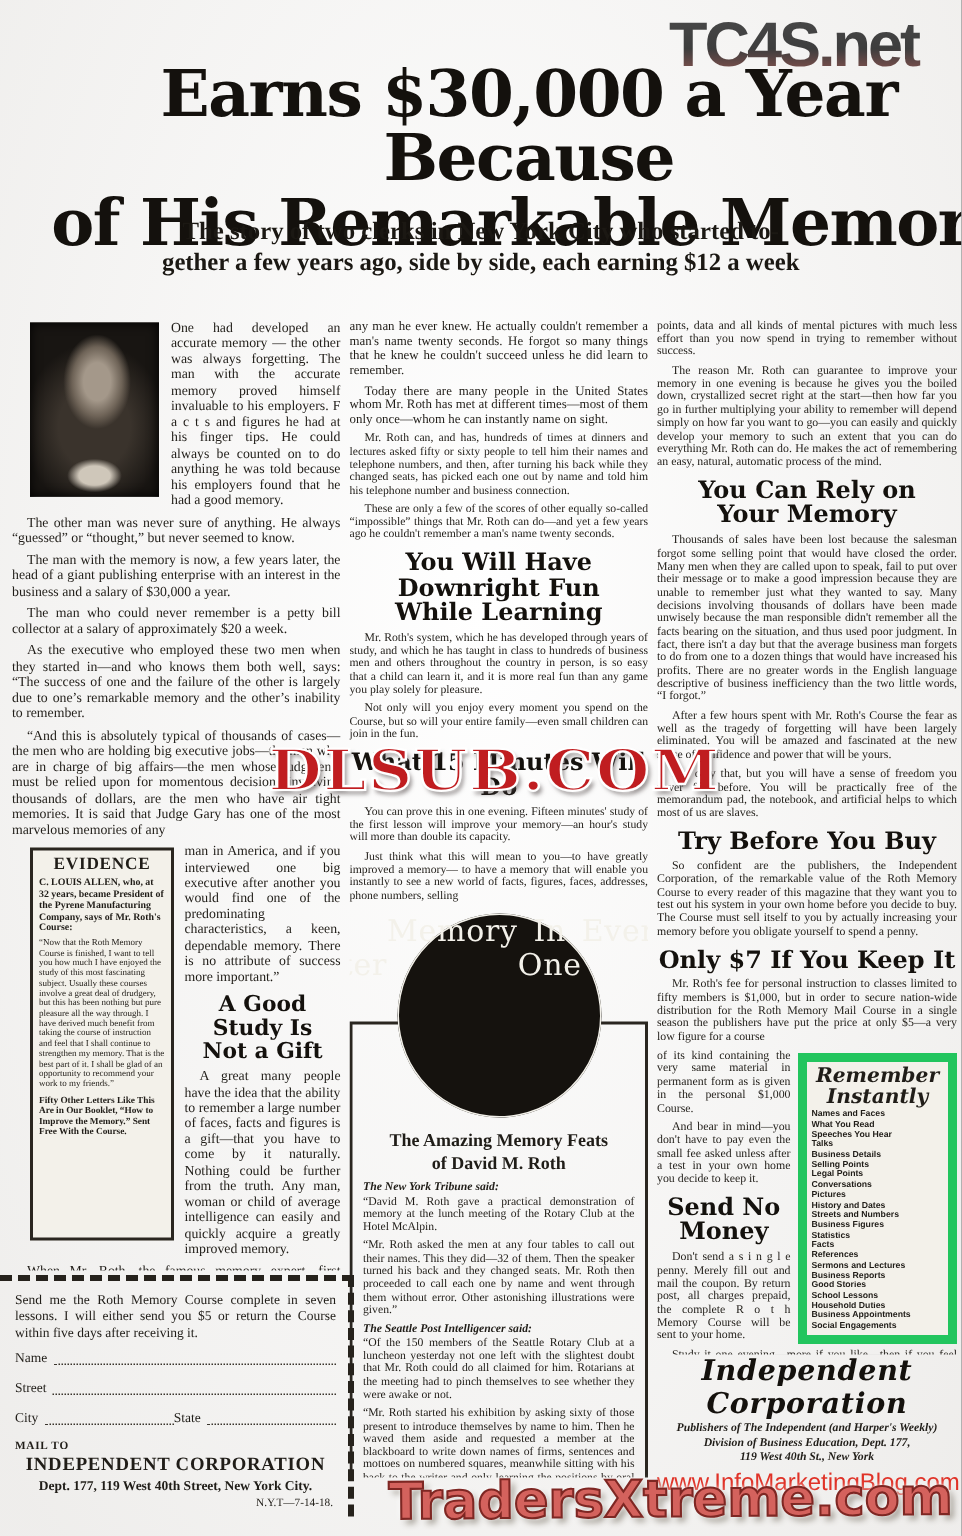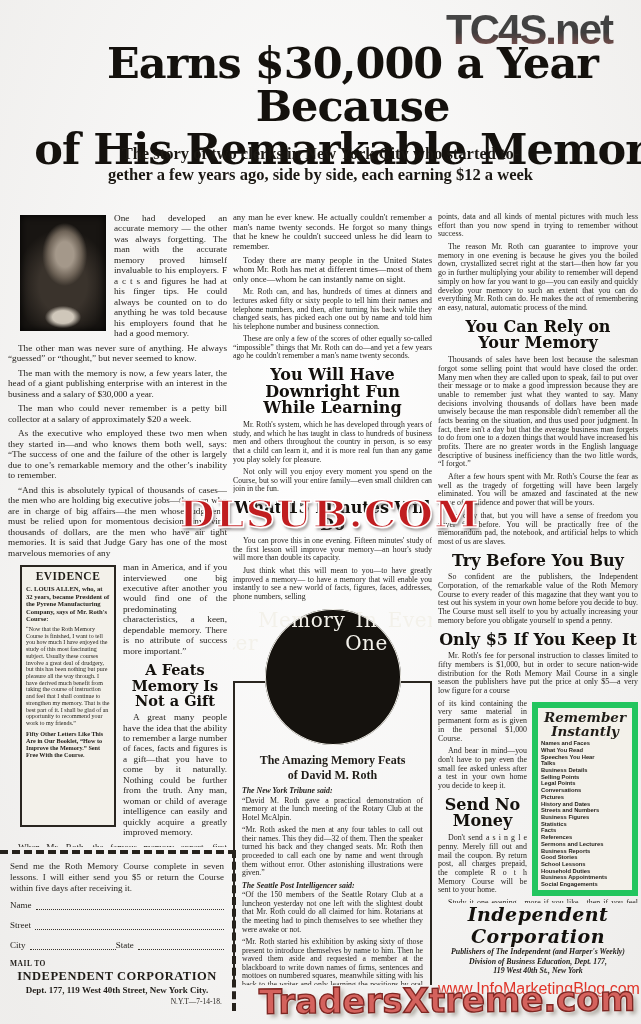--- a/index.html
+++ b/index.html
@@ -110,21 +110,21 @@
     <p>As the executive who employed these two men when they started in—and who knows them both well, says: “The success of one and the failure of the other is largely due to one’s remarkable memory and the other’s inability to remember.</p>
     <p>“And this is absolutely typical of thousands of cases—the men who are holding big executive jobs—the men who are in charge of big affairs—the men whose judgments must be relied upon for momentous decisions involving thousands of dollars, are the men who have air tight memories. It is said that Judge Gary has one of the most marvelous memories of any</p>
     <div class="evidence">
       <div class="ev-title">EVIDENCE</div>
       <div class="ev-intro">C. LOUIS ALLEN, who, at 32 years, became President of the Pyrene Manufacturing Company, says of Mr. Roth's Course:</div>
       <div class="ev-quote">“Now that the Roth Memory Course is finished, I want to tell you how much I have enjoyed the study of this most fascinating subject. Usually these courses involve a great deal of drudgery, but this has been nothing but pure pleasure all the way through. I have derived much benefit from taking the course of instruction and feel that I shall continue to strengthen my memory. That is the best part of it. I shall be glad of an opportunity to recommend your work to my friends.”</div>
       <div class="ev-footer">Fifty Other Letters Like This Are in Our Booklet, “How to Improve the Memory.” Sent Free With the Course.</div>
     </div>
     <p class="noind">man in America, and if you interviewed one big executive after another you would find one of the predominating characteristics, a keen, dependable memory. There is no attribute of success more important.”</p>
     <h3 class="h-md">
-      <span>A Feats Memory Is</span><br>
+      <span>A Good Study Is</span><br>
       <span>Not a Gift</span>
     </h3>
     <p>A great many people have the idea that the ability to remember a large number of faces, facts and figures is a gift—that you have to come by it naturally. Nothing could be further from the truth. Any man, woman or child of average intelligence can easily and quickly acquire a greatly improved memory.</p>
     <p>When Mr. Roth, the famous memory expert, first determined to cultivate his memory he did it because he had probably the poorest memory of</p>
   </div>
 
   <div id="col2" class="col">
     <p class="noind">any man he ever knew. He actually couldn't remember a man's name twenty seconds. He forgot so many things that he knew he couldn't succeed unless he did learn to remember.</p>
     <p>Today there are many people in the United States whom Mr. Roth has met at different times—most of them only once—whom he can instantly name on sight.</p>
     <p class="fine">Mr. Roth can, and has, hundreds of times at dinners and lectures asked fifty or sixty people to tell him their names and telephone numbers, and then, after turning his back while they changed seats, has picked each one out by name and told him his telephone number and business connection.</p>
@@ -164,21 +164,21 @@
     <p>The reason Mr. Roth can guarantee to improve your memory in one evening is because he gives you the boiled down, crystallized secret right at the start—then how far you go in further multiplying your ability to remember will depend simply on how far you want to go—you can easily and quickly develop your memory to such an extent that you can do everything Mr. Roth can do. He makes the act of remembering an easy, natural, automatic process of the mind.</p>
     <h3 class="h-lg">
       <span>You Can Rely on</span><br>
       <span>Your Memory</span>
     </h3>
     <p>Thousands of sales have been lost because the salesman forgot some selling point that would have closed the order. Many men when they are called upon to speak, fail to put over their message or to make a good impression because they are unable to remember just what they wanted to say. Many decisions involving thousands of dollars have been made unwisely because the man responsible didn't remember all the facts bearing on the situation, and thus used poor judgment. In fact, there isn't a day but that the average business man forgets to do from one to a dozen things that would have increased his profits. There are no greater words in the English language descriptive of business inefficiency than the two little words, “I forgot.”</p>
     <p>After a few hours spent with Mr. Roth's Course the fear as well as the tragedy of forgetting will have been largely eliminated. You will be amazed and fascinated at the new sense of confidence and power that will be yours.</p>
     <p>Not only that, but you will have a sense of freedom you never felt before. You will be practically free of the memorandum pad, the notebook, and artificial helps to which most of us are slaves.</p>
     <h3 class="h-lg">Try Before You Buy</h3>
     <p>So confident are the publishers, the Independent Corporation, of the remarkable value of the Roth Memory Course to every reader of this magazine that they want you to test out his system in your own home before you decide to buy. The Course must sell itself to you by actually increasing your memory before you obligate yourself to spend a penny.</p>
-    <h3 class="h-lg">Only $5 If You Keep It</h3>
+    <h3 class="h-lg">Only $7 If You Keep It</h3>
     <p>Mr. Roth's fee for personal instruction to classes limited to fifty members is $1,000, but in order to secure nation-wide distribution for the Roth Memory Mail Course in a single season the publishers have put the price at only $5—a very low figure for a course</p>
     <div class="remember">
       <div class="rem-title">
         <span>Remember</span><br>
         <span>Instantly</span>
       </div>
       <div class="rem-items">
           <div class="rem-item">Names and Faces</div>
           <div class="rem-item">What You Read</div>
           <div class="rem-item">Speeches You Hear</div>

